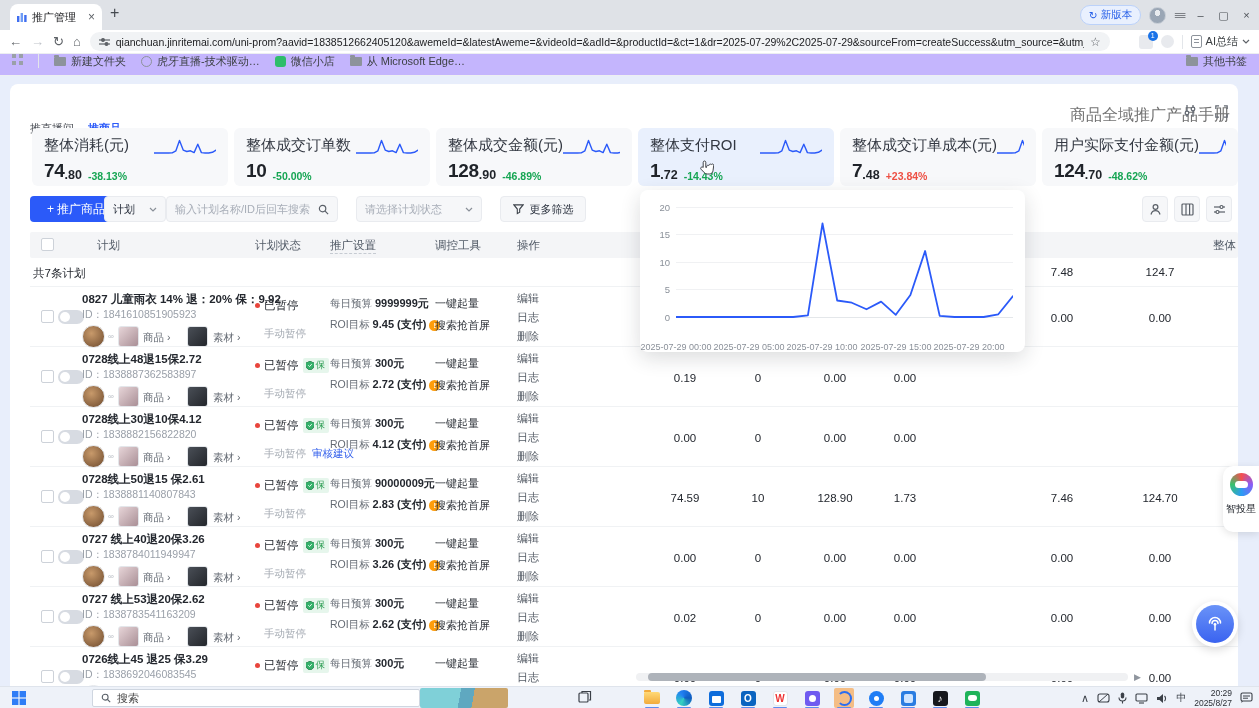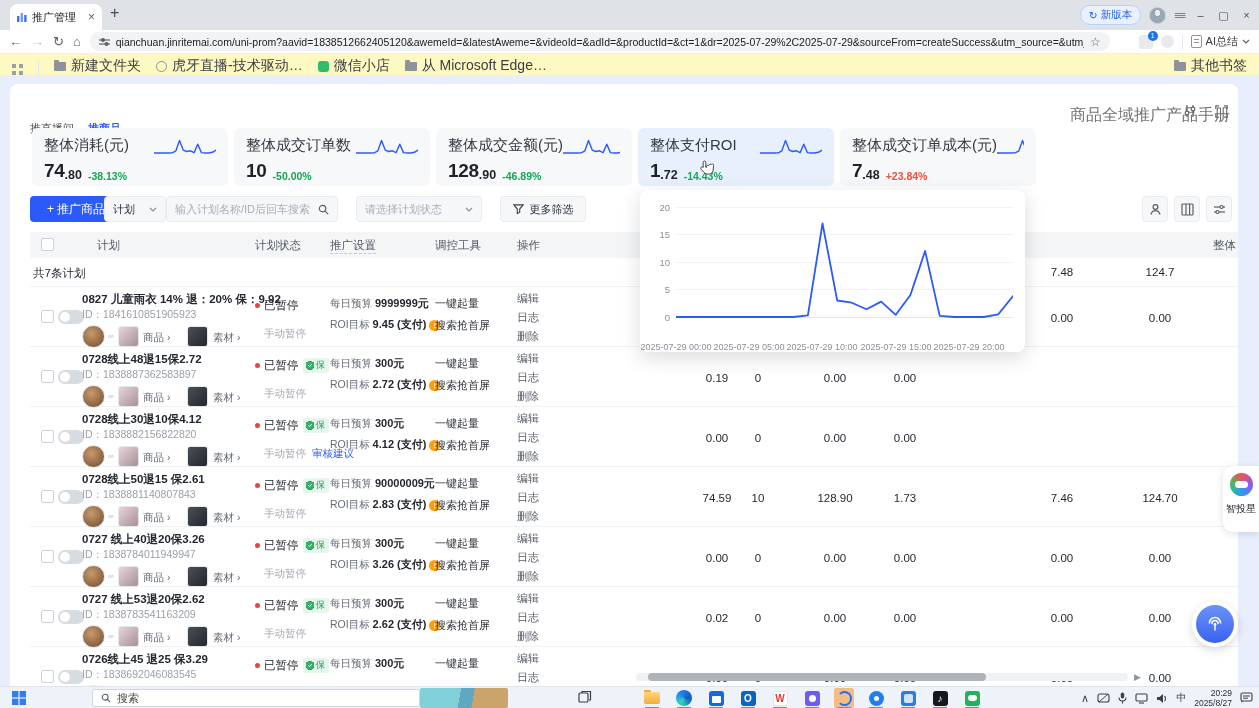--- a/index.html
+++ b/index.html
@@ -26,21 +26,21 @@
   .star{color:#5f6368;font-size:12px;}
   .addr-right{display:flex;align-items:center;gap:8px;margin-left:auto;}
   .ext{position:relative;width:14px;height:14px;border-radius:3px;background:#e8eaee;}
   .ext-badge{position:absolute;top:-4px;right:-5px;min-width:10px;height:10px;border-radius:5px;background:#1a73e8;color:#fff;font-size:7px;line-height:10px;text-align:center;padding:0 2px;}
   .ext2{width:13px;height:13px;border-radius:50%;background:#e8eaee;}
   .vdiv{width:1px;height:14px;background:#e3e6ea;}
   .ai-pill{display:flex;align-items:center;gap:4px;font-size:11px;color:#3c4043;white-space:nowrap;}
   .doc-ic{width:11px;height:13px;border:1px solid #8d939b;border-radius:2px;position:relative;}
   .doc-ic::after{content:"";position:absolute;left:2px;top:3px;width:5px;height:1px;background:#8d939b;box-shadow:0 3px 0 #8d939b;}
 
-  .bookmarks{position:absolute;top:54px;left:0;right:0;height:22px;background:#fef9c3;display:flex;align-items:flex-end;gap:15px;padding:0 12px;font-size:14px;color:#3c4043;border-bottom:1px solid #edeff2;}
+  .bookmarks{position:absolute;top:54px;left:0;right:0;height:22px;background:#c4b5fd;display:flex;align-items:flex-start;gap:15px;padding:0 12px;font-size:11px;color:#3c4043;border-bottom:1px solid #edeff2;}
   .bm{display:flex;gap:5px;align-items:center;white-space:nowrap;}
   .bm-right{margin-left:auto;display:flex;gap:5px;align-items:center;}
   .fold{width:12px;height:9px;background:#8d939b;border-radius:1px;position:relative;}
   .fold::before{content:"";position:absolute;top:-2px;left:0;width:5px;height:2px;background:#8d939b;border-radius:1px 1px 0 0;}
   .globe{width:11px;height:11px;border:1px solid #8d939b;border-radius:50%;position:relative;}
   .shopdot{width:11px;height:11px;border-radius:3px;background:#2fbd6b;}
   .appsq{width:11px;height:11px;background:
      linear-gradient(#9aa0a8,#9aa0a8) 0 0/4px 4px no-repeat,
      linear-gradient(#9aa0a8,#9aa0a8) 7px 0/4px 4px no-repeat,
      linear-gradient(#9aa0a8,#9aa0a8) 0 7px/4px 4px no-repeat,
@@ -117,21 +117,21 @@
   .review{color:#3662ec;}
   .settingsc{position:absolute;left:300px;top:9px;font-size:10.5px;color:#646a73;white-space:nowrap;}
   .settingsc .ln2{margin-top:6px;}
   .settingsc b{color:#23272e;font-size:11px;}
   .warn{display:inline-block;width:11px;height:11px;border-radius:50%;background:#ff9d0a;color:#fff;font-size:8px;font-weight:bold;text-align:center;line-height:11px;margin-left:3px;}
   .toolsc{position:absolute;left:405px;top:9px;font-size:11px;color:#2a2f36;}
   .toolsc div{margin-bottom:7px;white-space:nowrap;}
   .opsc{position:absolute;left:487px;top:4px;font-size:11px;color:#555c66;}
   .opsc div{margin-bottom:4px;white-space:nowrap;}
   .m{position:absolute;top:25px;width:90px;text-align:center;font-size:11.5px;color:#23272e;}
-  .m0{left:642px;}.m1{left:683px;}.m2{left:760px;}.m3{left:830px;}.m4{left:987px;}.m5{left:1085px;}
+  .m0{left:610px;}.m1{left:683px;}.m2{left:760px;}.m3{left:830px;}.m4{left:987px;}.m5{left:1085px;}
 
   .hscroll{position:absolute;left:636px;top:597px;width:492px;height:8px;background:#f0f1f3;border-radius:4px;}
   .hthumb{position:absolute;left:12px;top:0;width:338px;height:8px;background:#aeb3ba;border-radius:4px;}
   .harrow{position:absolute;left:1134px;top:596px;color:#8f959e;font-size:9px;}
 
   
   .popup{position:absolute;left:640px;top:114px;width:385px;height:162px;background:#fff;border-radius:8px;box-shadow:0 6px 20px rgba(31,35,41,.16);z-index:30;}
   .plot{position:absolute;left:36px;top:14px;width:337px;height:116px;}
   .grid{position:absolute;left:0;width:100%;height:1px;background:#f0f1f3;}
   .grid.axis{background:#e4e7ea;}
@@ -371,20 +371,37 @@
             </div>
             <div class="card-val">
               <span class="vi">7</span>
               <span class="vd">.48</span>
 
               <span class="delta up">+23.84%</span>
             </div>
           </div>
         </div>
 
+        <div class="card">
+
+          <div class="card-in">
+            <div class="card-top">
+              <span class="card-label">用户实际支付金额(元)</span>
+              <svg class="spark" width="62" height="20">
+                <polyline points="0.0,17.0 3.6,17.0 7.3,17.0 10.9,17.0 14.6,17.0 18.2,16.9 21.9,14.8 25.5,4.5 29.2,14.1 32.8,15.5 36.5,14.8 40.1,16.6 43.8,8.2 47.4,16.6 51.1,17.0 54.7,17.0 58.4,16.3 62.0,14.2" fill="none" stroke="#2b5af9" stroke-width="1.4" stroke-linejoin="round" stroke-linecap="round"></polyline>
+              </svg>
+            </div>
+            <div class="card-val">
+              <span class="vi">124</span>
+              <span class="vd">.70</span>
+              <span class="delta down">-48.62%</span>
+
+            </div>
+          </div>
+        </div>
       </div>
 
     <div class="btn-promote">
         <span>+</span>
         <span>推广商品</span>
       </div>
     <div class="tb sel-plan">
         <span>计划</span>
         <svg class="chev" width="8" height="5" viewBox="0 0 8 5">
           <path d="M1 1l3 3 3-3" stroke="#8a9099" fill="none" stroke-width="1.2"></path>

